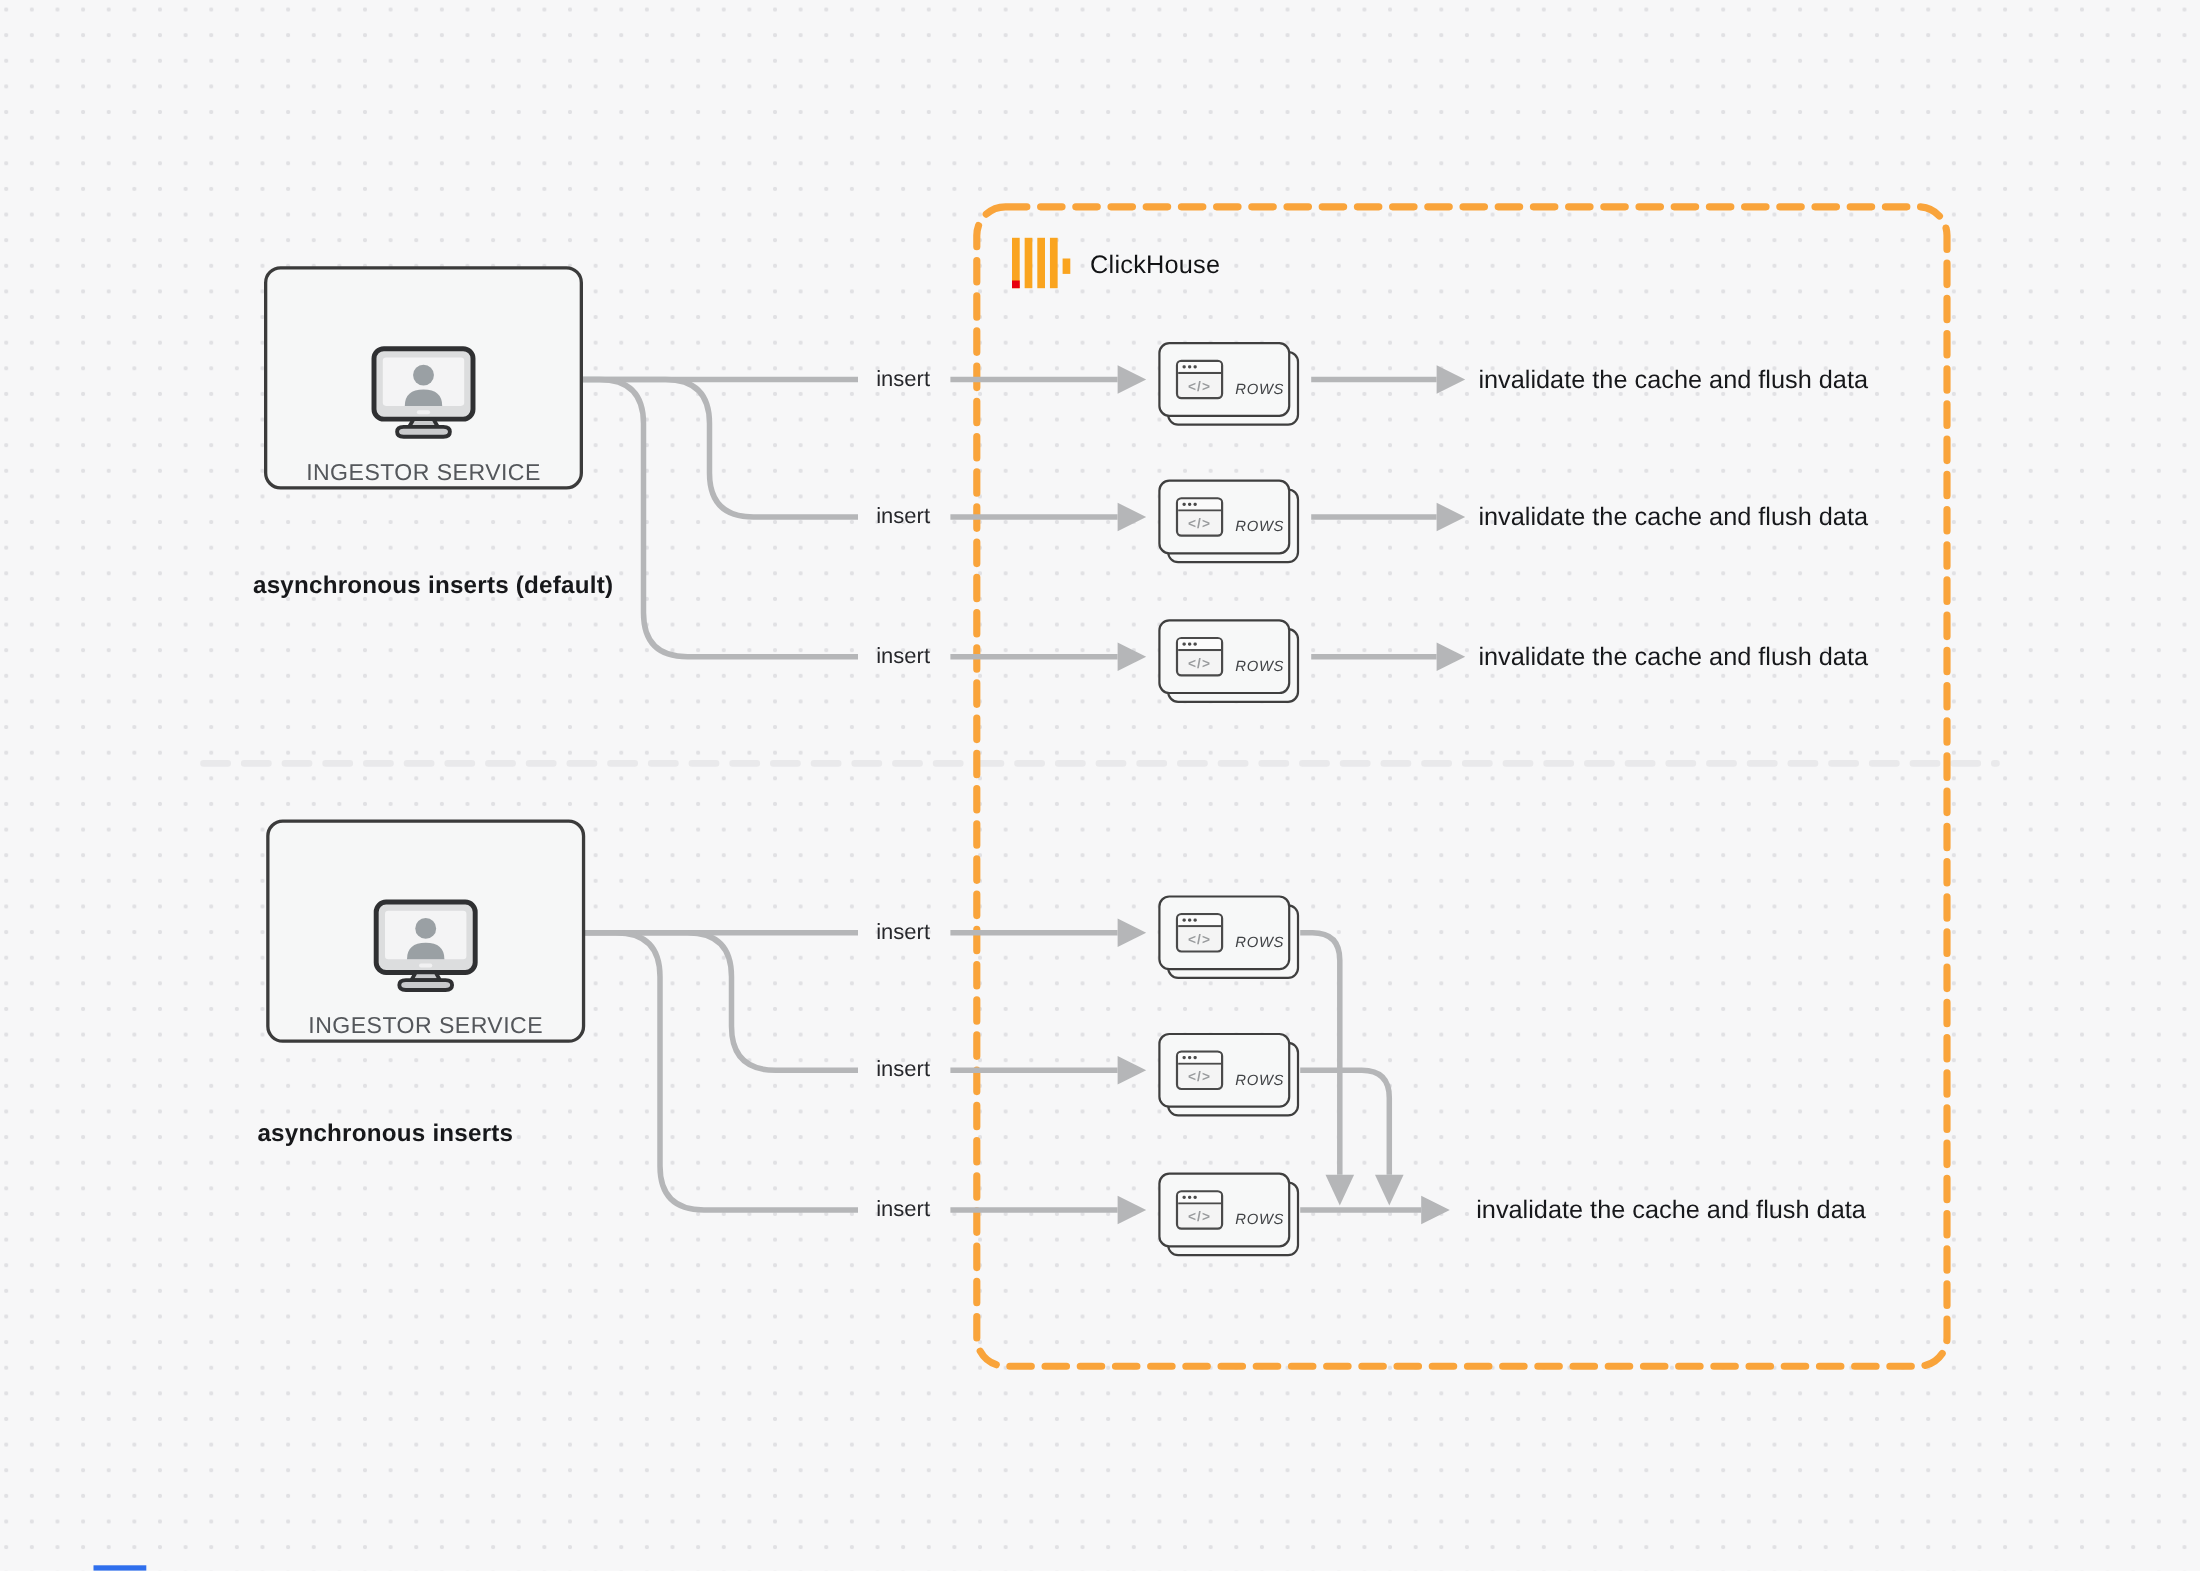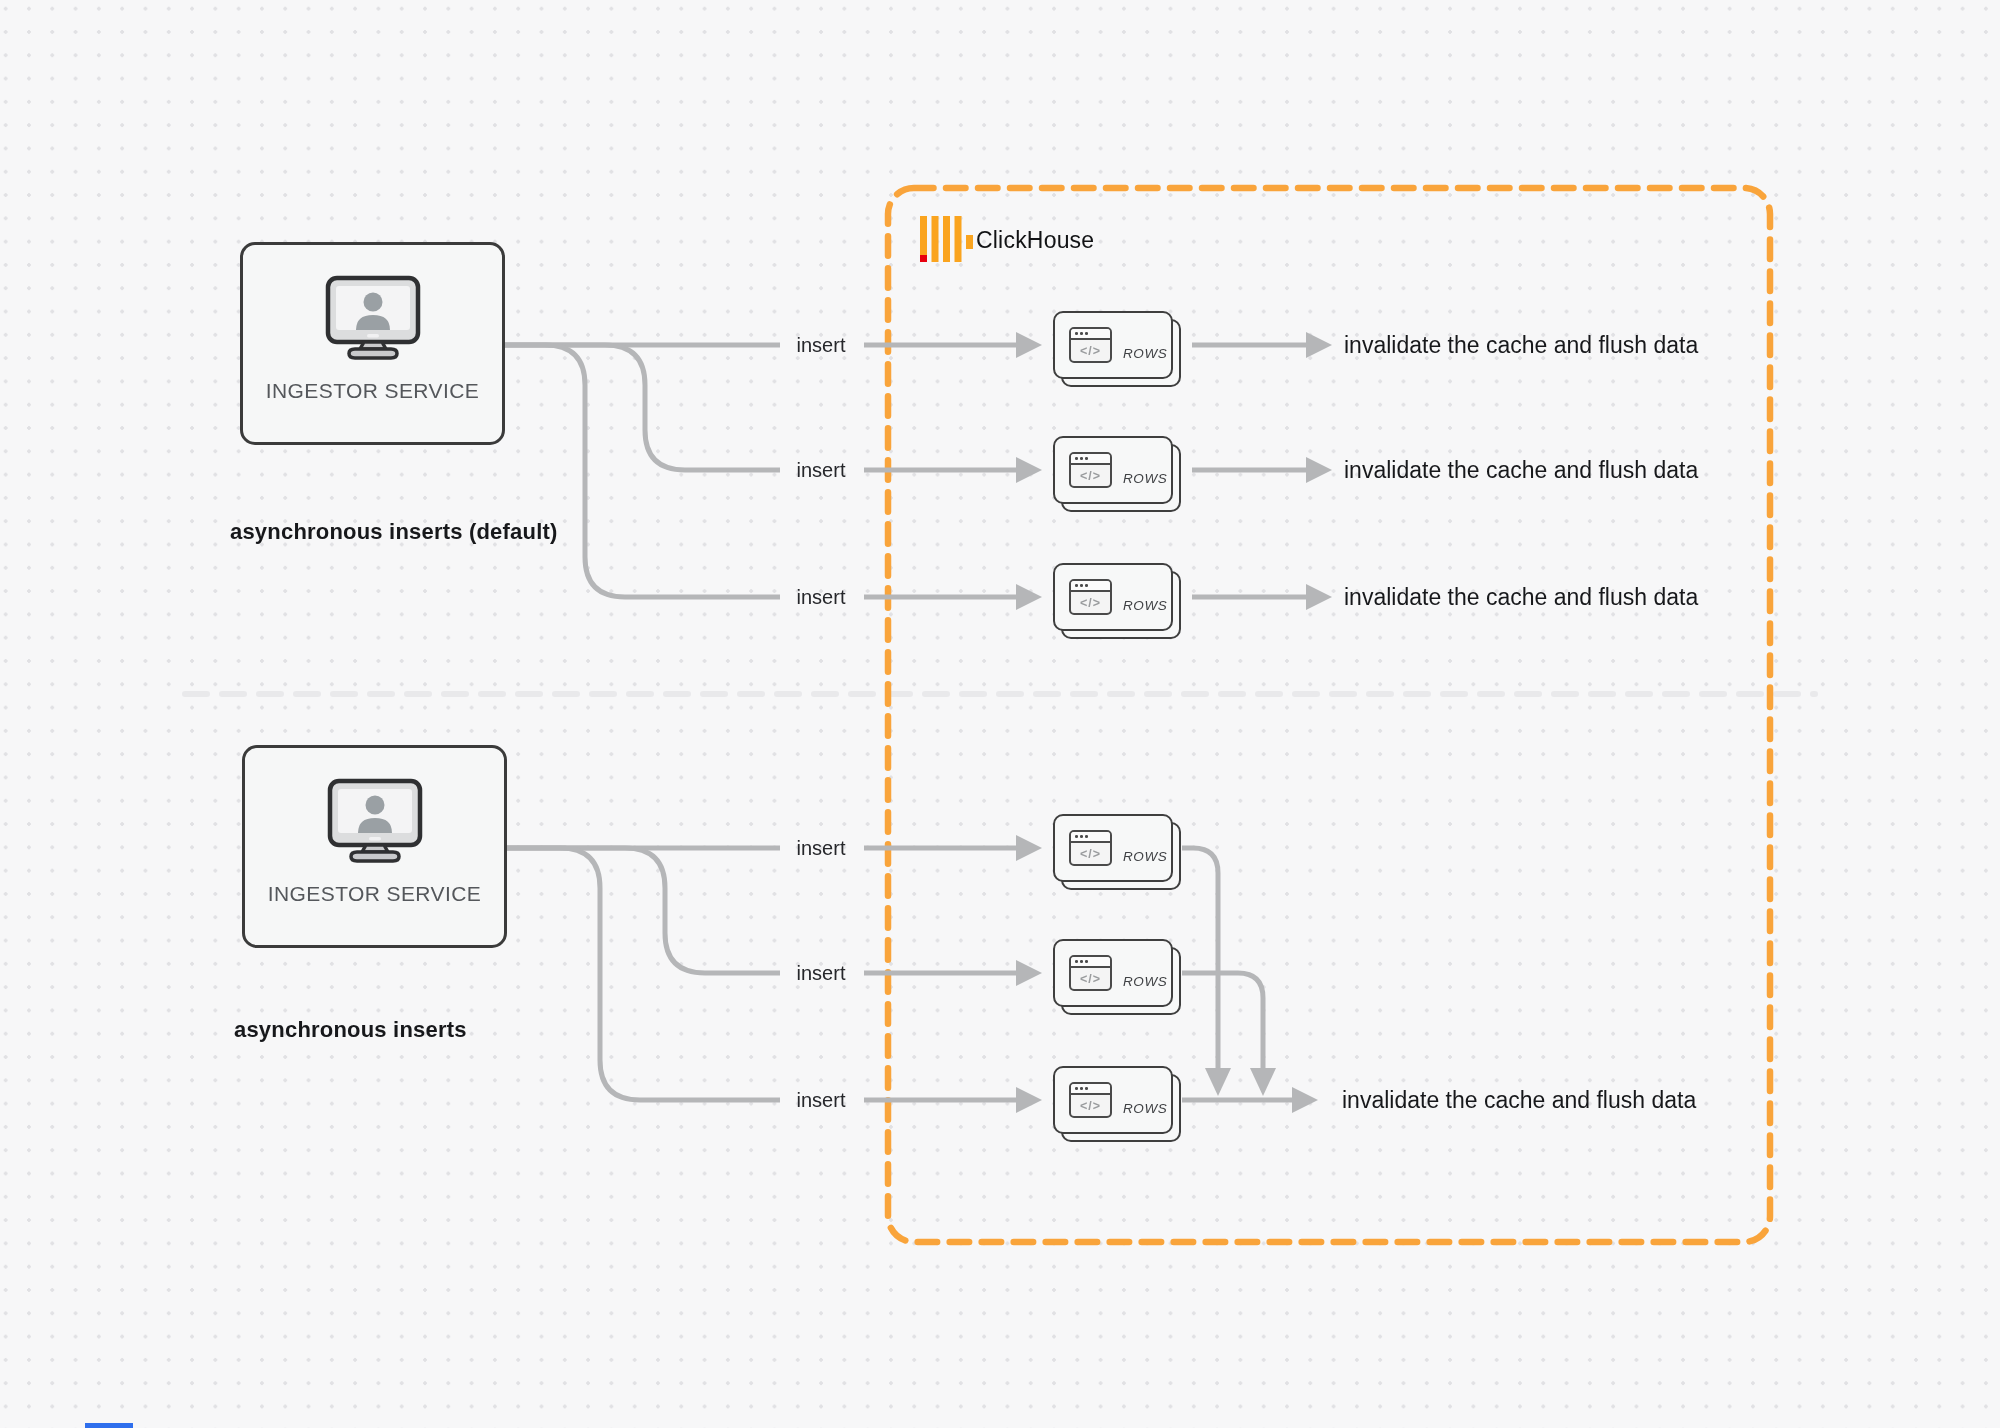--- a/index.html
+++ b/index.html
@@ -8,36 +8,36 @@
     position:relative;width:2000px;height:1428px;overflow:hidden;
     background-color:#f7f7f8;
     background-image:radial-gradient(circle,#e1e1e4 1.8px,rgba(0,0,0,0) 2px);
     background-size:23.3px 23.3px;
     background-position:-6px -3px;
   }
   .overlay{position:absolute;left:0;top:0;}
 
   
   .service-box{
-    position:absolute;width:265px;height:203px;box-sizing:border-box;
+    position:absolute;width:290px;height:203px;box-sizing:border-box;
     background:#f6f7f7;border:3.5px solid #3b3b3b;border-radius:15px;
-    display:flex;flex-direction:column;align-items:center;justify-content:flex-start;
+    display:flex;flex-direction:column;align-items:center;justify-content:flex-end;
     padding-top:30px;
   }
   .service-label{
     margin-top:16px;font-size:21px;color:#54575b;letter-spacing:.4px;white-space:nowrap;
   }
 
   .caption{
     position:absolute;transform:translateY(-50%);
     font-size:22px;font-weight:bold;color:#17181b;white-space:nowrap;letter-spacing:.2px;
   }
 
   
-  .ch-logo{position:absolute;display:flex;align-items:center;gap:2px;}
+  .ch-logo{position:absolute;display:flex;align-items:center;gap:17px;}
   .ch-name{font-size:23px;color:#121315;letter-spacing:.2px;}
 
   
   .rows-card{position:absolute;width:120px;height:68px;}
   .card-back,.card-front{
     position:absolute;width:120px;height:68px;box-sizing:border-box;
     background:#f7f8f8;border:2.5px solid #3f3f3f;border-radius:10px;
   }
   .card-back{left:8px;top:8px;}
   .card-front{left:0;top:0;display:flex;align-items:center;padding-left:14px;gap:11px;}

